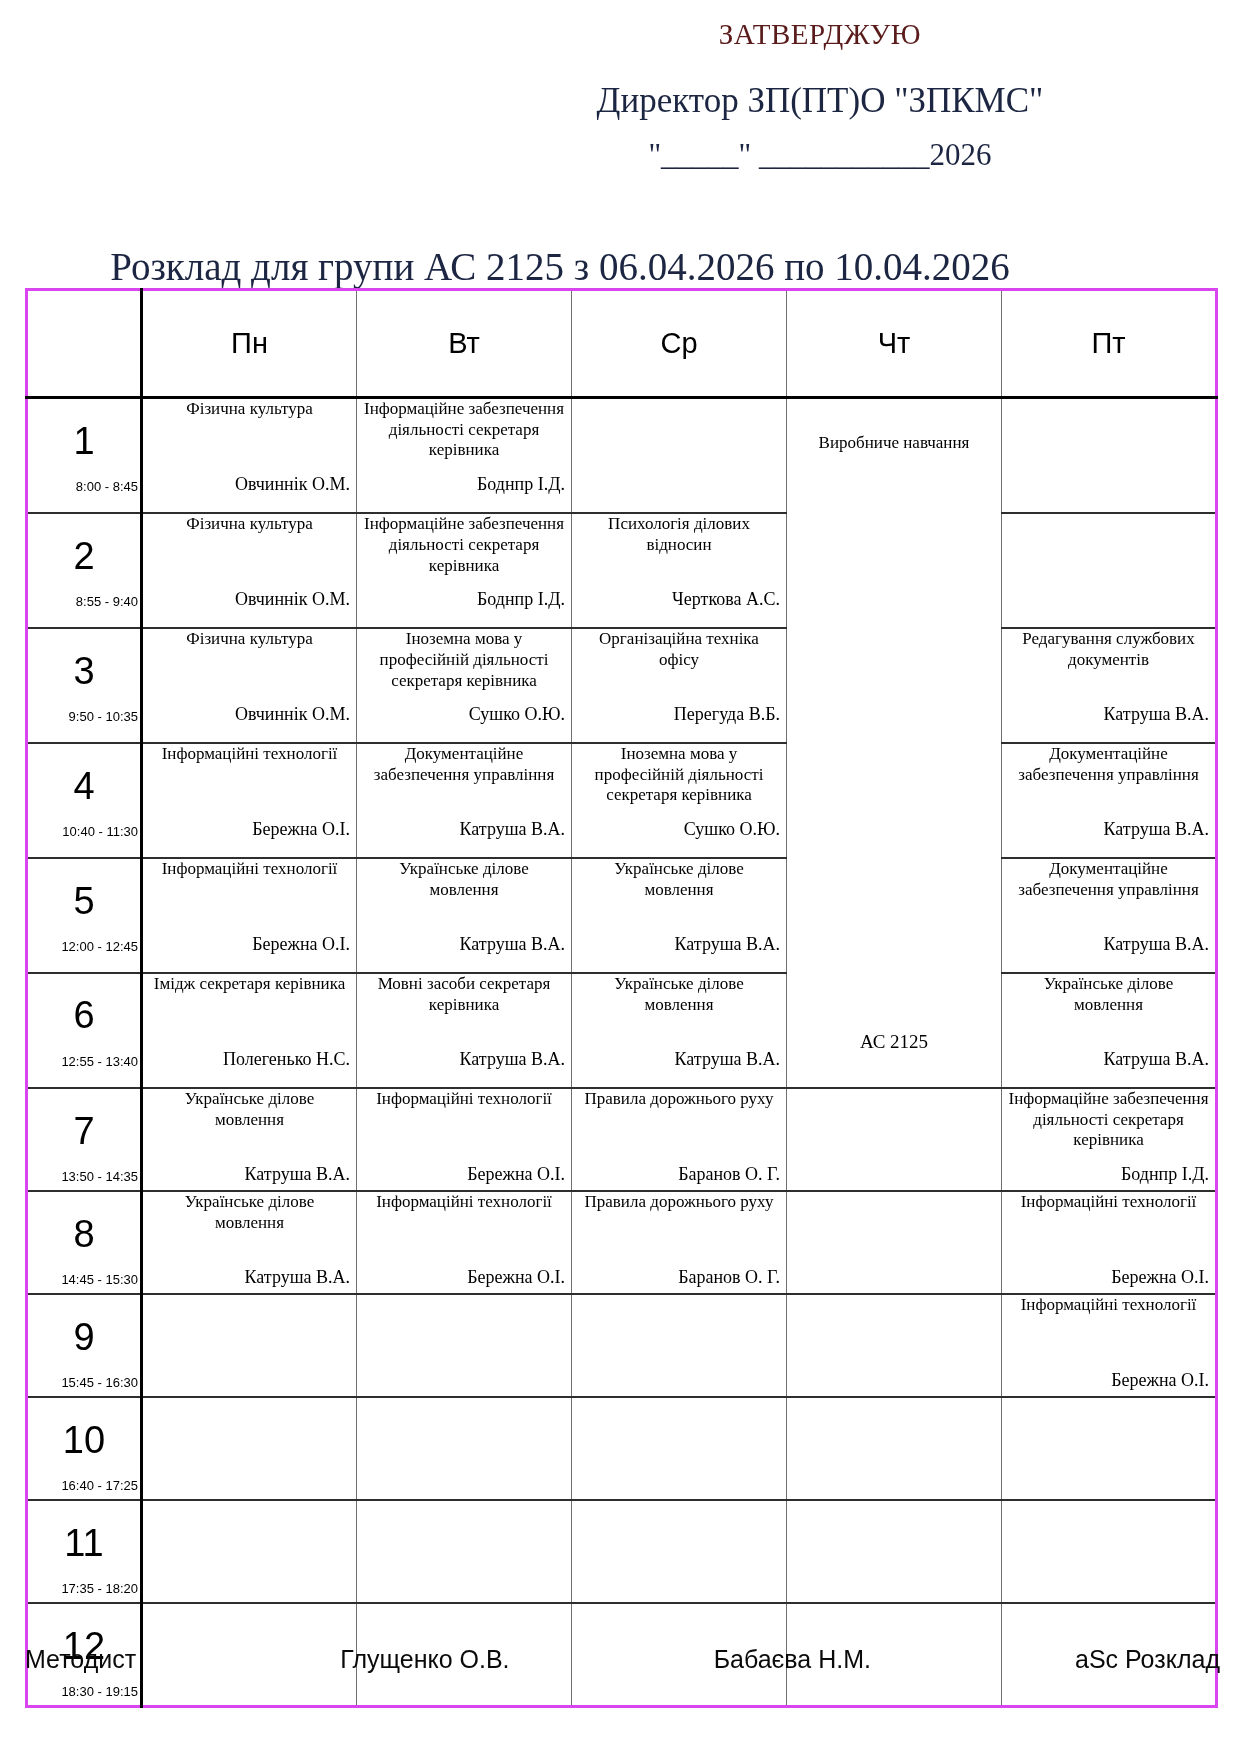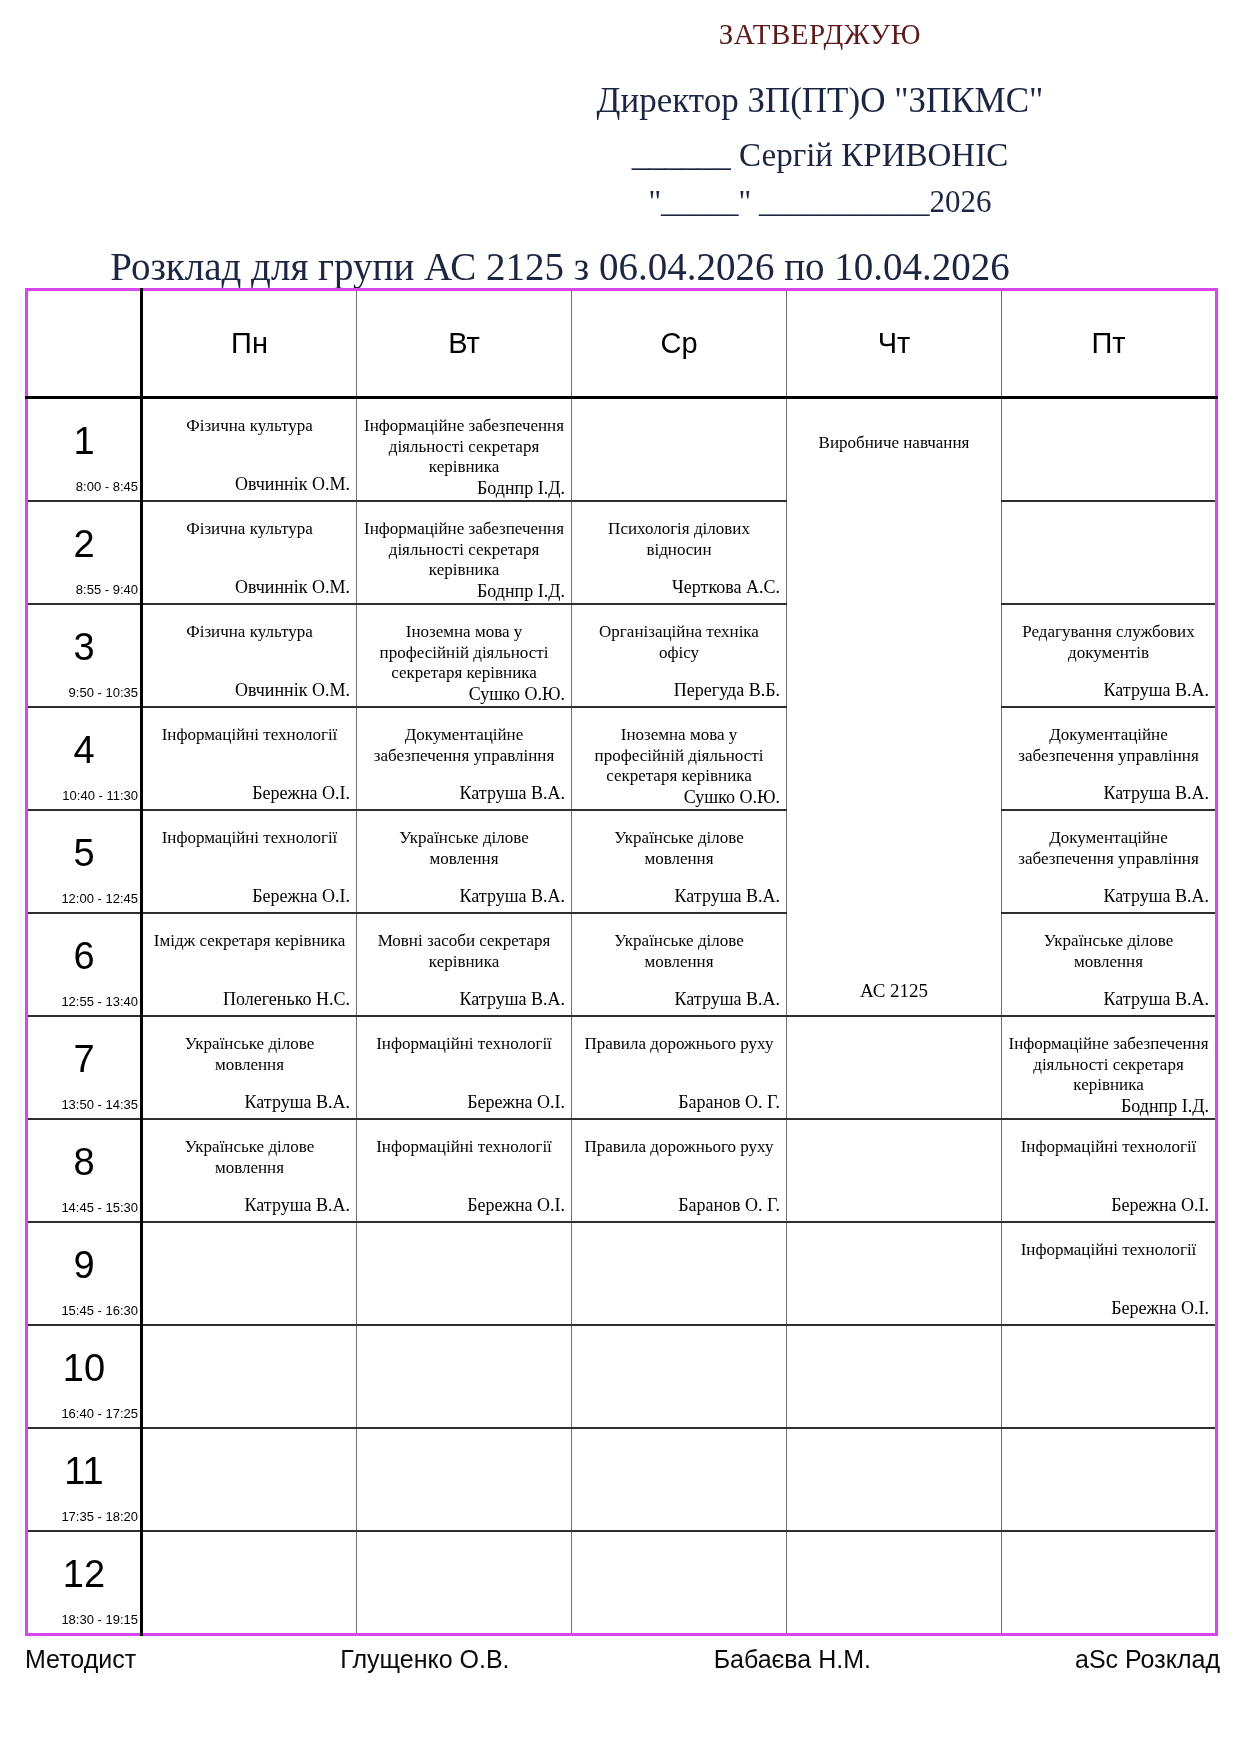--- a/index.html
+++ b/index.html
@@ -25,40 +25,39 @@
   .schedule tr.hdr th{border-bottom:3px solid #000;font-family:"Liberation Sans",sans-serif;
     font-size:29px;font-weight:400;vertical-align:middle;text-align:center;}
   .schedule td.num-cell{border-right:3px solid #000;}
   .schedule th.corner{border-right:3px solid #000;}
   .schedule tr.row{height:103px;}
   .numbox{height:101px;box-sizing:border-box;display:flex;flex-direction:column;padding:4px 2px 6px;}
   .num{flex:1;display:flex;align-items:center;justify-content:center;
     font-family:"Liberation Sans",sans-serif;font-size:38px;}
   .time{font-family:"Liberation Sans",sans-serif;font-size:13px;text-align:right;}
   .cellbox{height:101px;box-sizing:border-box;display:flex;flex-direction:column;
-    justify-content:space-between;padding:17px 6px 5px;}
+    justify-content:space-between;padding:0 6px 5px;}
   .subj{text-align:center;font-size:17px;line-height:1.22;}
   .tchr{text-align:right;font-size:18px;}
   td.thu-merged{vertical-align:top;}
-  .thu-box{height:616px;box-sizing:border-box;display:flex;flex-direction:column;
-    justify-content:space-between;padding:34px 4px 13px;}
+  .thu-box{height:688px;box-sizing:border-box;display:flex;flex-direction:column;
+    justify-content:space-between;padding:34px 4px 34px;}
   .thu-subj{text-align:center;font-size:17px;}
   .thu-grp{text-align:center;font-size:19px;}
   
   .footer{position:absolute;top:1645px;left:25px;width:1195px;display:flex;
     justify-content:space-between;align-items:baseline;
     font-family:"Liberation Sans",sans-serif;font-size:25px;color:#0a0a0a;}
 </style>
 </head>
 <body>
 
 <div class="approval">
   <div class="stamp">ЗАТВЕРДЖУЮ</div>
   <div class="director">Директор ЗП(ПТ)О "ЗПКМС"</div>
-  <div class="signature">______ Сергій КРИВОНІС</div>
   <div class="datefill">"_____" ___________2026</div>
 </div>
 
 <div class="page-title">Розклад для групи АС 2125 з 06.04.2026 по 10.04.2026</div>
 
 <table class="schedule">
   <colgroup>
     <col style="width:115px">
       <col style="width:215px">
       <col style="width:215px">

